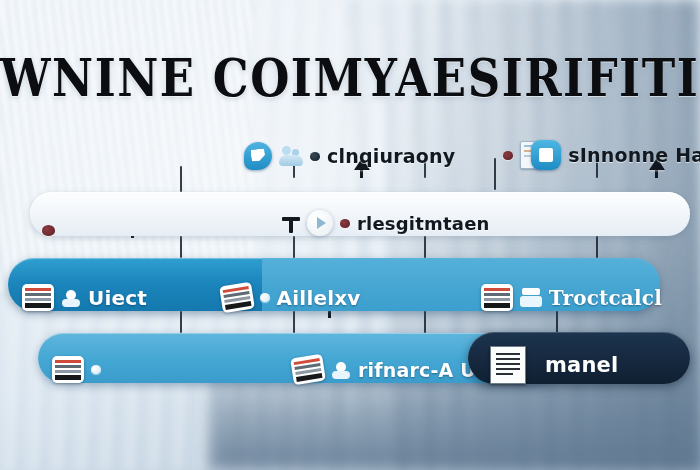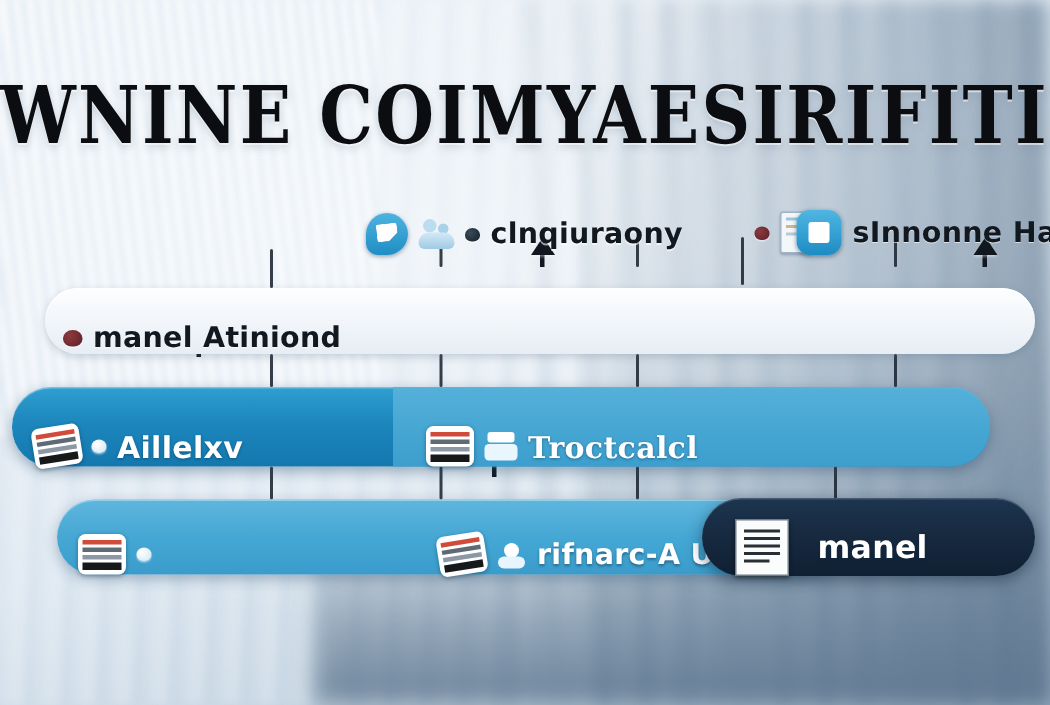--- a/index.html
+++ b/index.html
@@ -273,33 +273,48 @@
       <span class="node-label lbl-dark" style="font-size:19px;">sInnonne  Hame</span>
     </div>
   </div>
 
   <div class="pill-light" style="position:absolute;left:30px;top:192px;width:660px;height:44px;"></div>
 
   <div class="row" style="left:42px;top:192px;width:650px;height:44px;">
 
     <div class="node" style="width:240px;">
       <span class="ic ic-bullet"></span>
-      <span class="node-label lbl-dark" style="font-size:19px;">manel Atiniond</span>
-    </div>
-
-
+    </div>
+
+
+    <div class="node">
+      <span class="ic ic-t"></span>
+      <span class="ic ic-play"></span>
+      <span class="ic ic-bullet ic-bullet-sm"></span>
+      <span class="node-label lbl-dark" style="font-size:18px;">rlesgitmtaen</span>
+    </div>
   </div>
 
   <div class="pill-blue" style="position:absolute;left:8px;top:258px;width:652px;height:53px;"></div>
 
   <div style="position:absolute;left:262px;top:258px;width:398px;height:53px;border-radius:0 26px 26px 0;
               background:linear-gradient(180deg,#58b2da,#3fa2d0);opacity:.92;"></div>
 
   <div class="row" style="left:22px;top:258px;width:640px;height:53px;">
 
+    <div class="node" style="width:200px;">
+      <span class="ic ic-device">
+          <i></i>
+          <i></i>
+          <i></i>
+          <i></i>
+        </span>
+      <span class="ic ic-spray"></span>
+      <span class="node-label lbl-white" style="font-size:20px;">Uiect</span>
+    </div>
 
     <div class="node" style="width:262px;">
       <span class="ic ic-device tilt">
           <i></i>
           <i></i>
           <i></i>
           <i></i>
         </span>
       <span class="ic ic-bullet ic-bullet-sm" style="background:radial-gradient(circle at 35% 35%,#ffffff,#cfe6f3);"></span>
       <span class="node-label lbl-white" style="font-size:20px;">Aillelxv</span>

